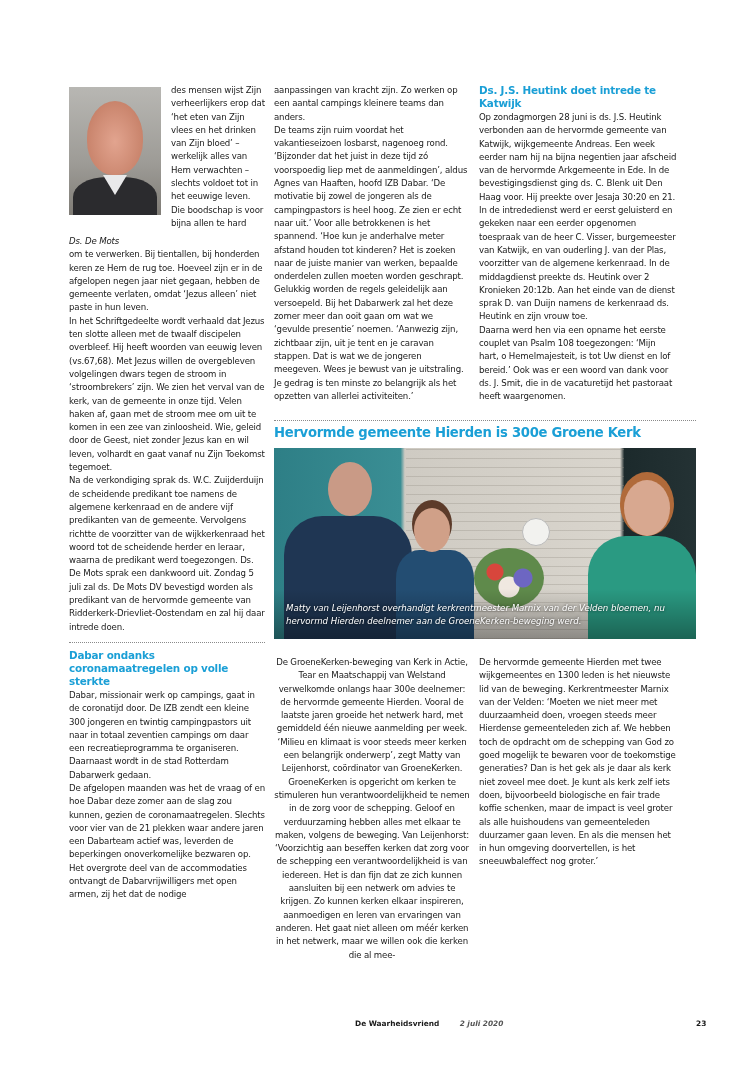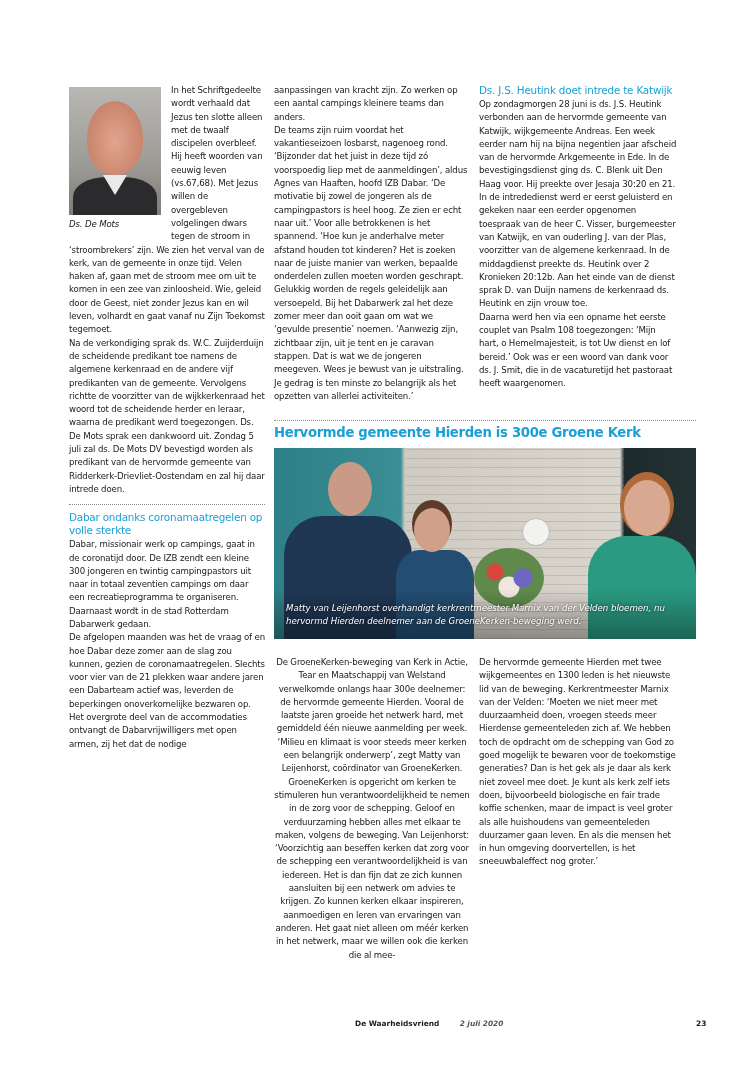--- a/index.html
+++ b/index.html
@@ -5,29 +5,29 @@
   html, body { margin: 0; padding: 0; }
   body { width: 738px; height: 1068px; background: #ffffff; position: relative; overflow: hidden;
          font-family: "DejaVu Sans", sans-serif; color: #1a1a1a; }
   .col { position: absolute; font-size: 8.6px; line-height: 13.3px; letter-spacing: -0.15px; }
   .col p { margin: 0; }
   .c1 { left: 69px; top: 84px; width: 196px; }
   .c2 { left: 274px; top: 84px; width: 196px; }
   .c3 { left: 479px; top: 84px; width: 198px; }
   .c2b { left: 274px; top: 656px; width: 196px; text-align: center; }
   .c3b { left: 479px; top: 656px; width: 198px; }
-  .heading { color: #1a9fd6; font-weight: normal; font-size: 10.4px; line-height: 13px; margin: 0 0 1px 0; letter-spacing: -0.2px; }
+  .heading { color: #1a9fd6; font-weight: bold; font-size: 10.4px; line-height: 13px; margin: 0 0 1px 0; letter-spacing: -0.2px; }
   .big-heading { position: absolute; left: 274px; top: 425px; color: #1a9fd6; font-weight: bold; font-size: 13.2px; letter-spacing: -0.3px; margin: 0; }
   .dots { border-top: 1.3px dotted #8a8a8a; height: 0; }
   .portrait-wrap { float: left; width: 96px; margin: 3px 6px 0 0; }
   .portrait { width: 92px; height: 128px; background: linear-gradient(180deg, #b8b7b3 0%, #9d9b96 60%, #7f7c76 100%); position: relative; overflow: hidden; }
   .portrait .face { position: absolute; left: 18px; top: 14px; width: 56px; height: 74px; border-radius: 50% 50% 46% 46%; background: radial-gradient(ellipse at 50% 55%, #e2a48f 0%, #c9846c 70%, #a9664f 100%); }
   .portrait .suit { position: absolute; left: 4px; top: 90px; width: 84px; height: 50px; border-radius: 40% 40% 0 0; background: #2b2b2e; }
   .portrait .collar { position: absolute; left: 34px; top: 88px; width: 24px; height: 20px; background: #e9e9ea; clip-path: polygon(0 0,100% 0,50% 100%); }
-  .caption-mots { font-style: italic; margin-top: 3px; }
+  .caption-mots { font-style: italic; margin-top: 20px; }
   .photo { position: absolute; left: 274px; top: 448px; width: 422px; height: 191px; overflow: hidden;
            background: linear-gradient(90deg, #2e7f86 0%, #3a8e94 30%, #cfcbc3 31%, #d9d5cd 82%, #1c2a2c 83%, #243234 100%); }
   .photo .brick { position: absolute; left: 132px; top: 0; width: 218px; height: 191px;
            background-image: repeating-linear-gradient(0deg, rgba(150,145,135,0.35) 0 1px, transparent 1px 9px); }
   .photo .p1 { position: absolute; left: 10px; top: 10px; width: 110px; height: 181px; }
   .photo .p1 .head { position: absolute; left: 44px; top: 4px; width: 44px; height: 54px; border-radius: 50%; background: #c99a86; }
   .photo .p1 .body { position: absolute; left: 0; top: 58px; width: 128px; height: 130px; border-radius: 30% 30% 0 0; background: #1f3653; }
   .photo .p2 { position: absolute; left: 122px; top: 60px; width: 80px; height: 131px; }
   .photo .p2 .head { position: absolute; left: 18px; top: 0; width: 36px; height: 44px; border-radius: 50%; background: #d0a088; box-shadow: 0 -6px 0 2px #5c3b2a; }
   .photo .p2 .body { position: absolute; left: 0; top: 42px; width: 78px; height: 95px; border-radius: 30% 30% 0 0; background: #234d72; }
@@ -49,20 +49,22 @@
 
 <div class="col c1">
   <div class="portrait-wrap">
     <div class="portrait">
       <div class="suit"></div>
         <div class="collar"></div>
         <div class="face"></div>
     </div>
     <div class="caption-mots">Ds. De Mots</div>
   </div>
+  <p>des mensen wijst Zijn verheerlijkers erop dat ‘het eten van Zijn vlees en het drinken van Zijn bloed’ – werkelijk alles van Hem verwachten – slechts voldoet tot in het eeuwige leven. Die boodschap is voor bijna allen te hard</p>
+  <p style="clear:both">om te verwerken. Bij tientallen, bij honderden keren ze Hem de rug toe. Hoeveel zijn er in de afgelopen negen jaar niet gegaan, hebben de gemeente verlaten, omdat ‘Jezus alleen’ niet paste in hun leven.</p>
   <p>In het Schriftgedeelte wordt verhaald dat Jezus ten slotte alleen met de twaalf discipelen overbleef. Hij heeft woorden van eeuwig leven (vs.67,68). Met Jezus willen de overgebleven volgelingen dwars tegen de stroom in ‘stroombrekers’ zijn. We zien het verval van de kerk, van de gemeente in onze tijd. Velen haken af, gaan met de stroom mee om uit te komen in een zee van zinloosheid. Wie, geleid door de Geest, niet zonder Jezus kan en wil leven, volhardt en gaat vanaf nu Zijn Toekomst tegemoet.</p>
   <p>Na de verkondiging sprak ds. W.C. Zuijderduijn de scheidende predikant toe namens de algemene kerkenraad en de andere vijf predikanten van de gemeente. Vervolgens richtte de voorzitter van de wijkkerkenraad het woord tot de scheidende herder en leraar, waarna de predikant werd toegezongen. Ds. De Mots sprak een dankwoord uit. Zondag 5 juli zal ds. De Mots DV bevestigd worden als predikant van de hervormde gemeente van Ridderkerk-Drievliet-Oostendam en zal hij daar intrede doen.</p>
   <div class="dots" style="margin:8px 0 6px 0"></div>
   <h3 class="heading">Dabar ondanks coronamaatregelen op volle sterkte</h3>
   <p>Dabar, missionair werk op campings, gaat in de coronatijd door. De IZB zendt een kleine 300 jongeren en twintig campingpastors uit naar in totaal zeventien campings om daar een recreatieprogramma te organiseren. Daarnaast wordt in de stad Rotterdam Dabarwerk gedaan.</p>
   <p>De afgelopen maanden was het de vraag of en hoe Dabar deze zomer aan de slag zou kunnen, gezien de coronamaatregelen. Slechts voor vier van de 21 plekken waar andere jaren een Dabarteam actief was, leverden de beperkingen onoverkomelijke bezwaren op. Het overgrote deel van de accommodaties ontvangt de Dabarvrijwilligers met open armen, zij het dat de nodige</p>
 </div>
 
 <div class="col c2">
   <p>aanpassingen van kracht zijn. Zo werken op een aantal campings kleinere teams dan anders.</p>

